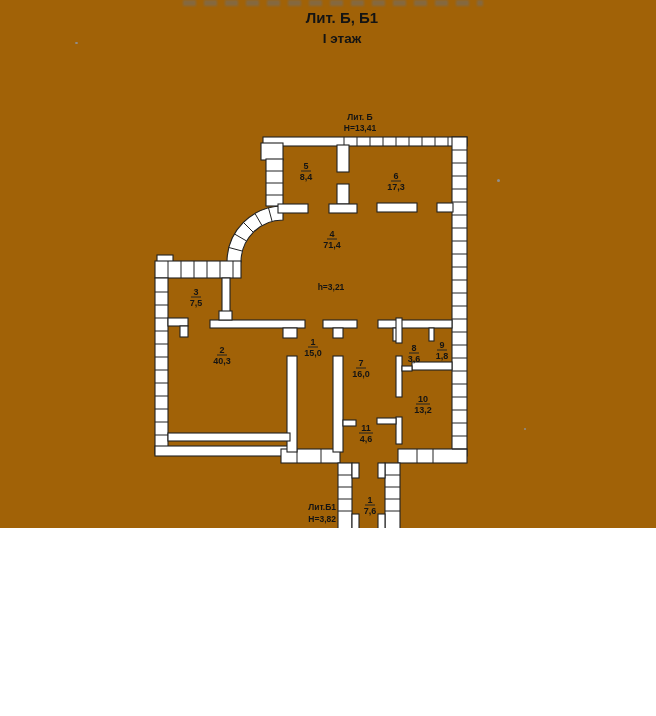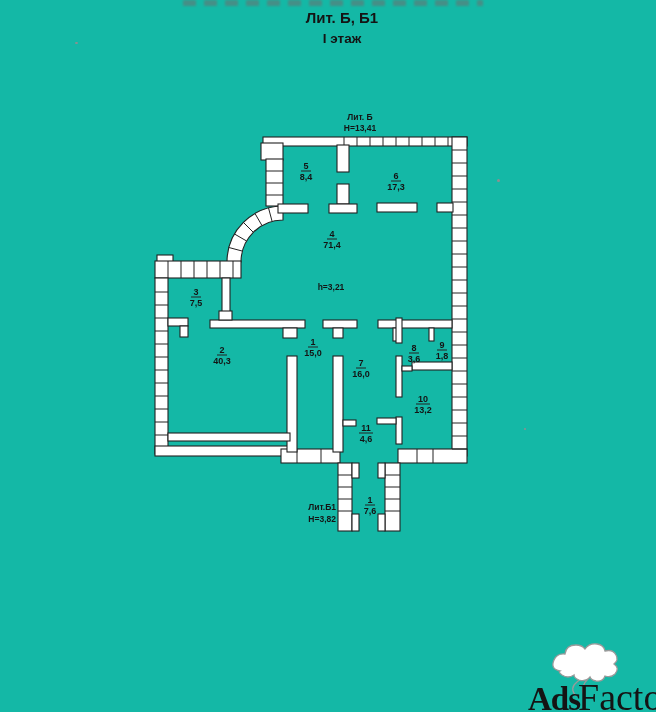--- a/index.html
+++ b/index.html
@@ -1,16 +1,16 @@
 <!DOCTYPE html>
 <html><head>
 <meta charset="utf-8">
 <style>
   html,body{margin:0;padding:0;background:#fff;}
-  #page{position:relative;width:656px;height:712px;background:#14b8a6;overflow:hidden;
+  #page{position:relative;width:656px;height:528px;background:#a16207;overflow:hidden;
         font-family:"Liberation Sans",sans-serif;text-align:center;}
   #cutoff-text-strip{position:absolute;left:183px;top:0;width:300px;height:6px;
         background:repeating-linear-gradient(90deg,#6e6e6e 0 13px,transparent 13px 21px);
         filter:blur(1.3px);opacity:.55;}
   .speck{position:absolute;background:#8f8f8f;border-radius:50%;}
   svg text{font-family:"Liberation Sans",sans-serif;fill:#141414;}
   .ttl{font-size:15px;font-weight:bold;}
   .ttl2{font-size:13.5px;font-weight:bold;}
   .rm{font-size:9px;font-weight:bold;}
   .sm{font-size:8.5px;font-weight:bold;}

